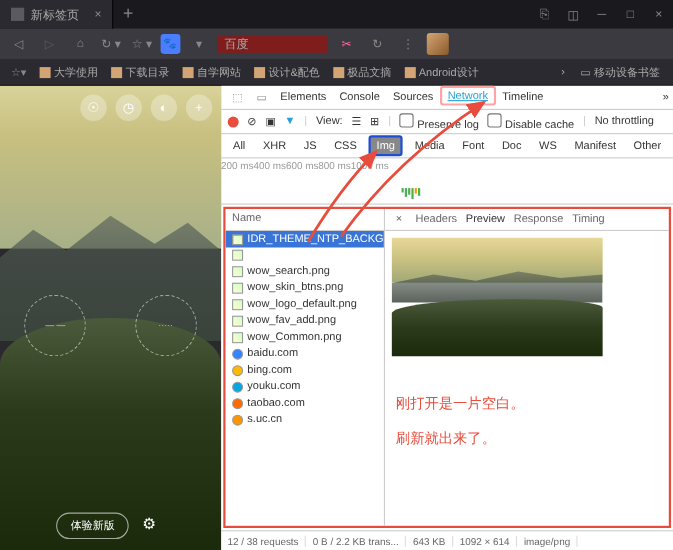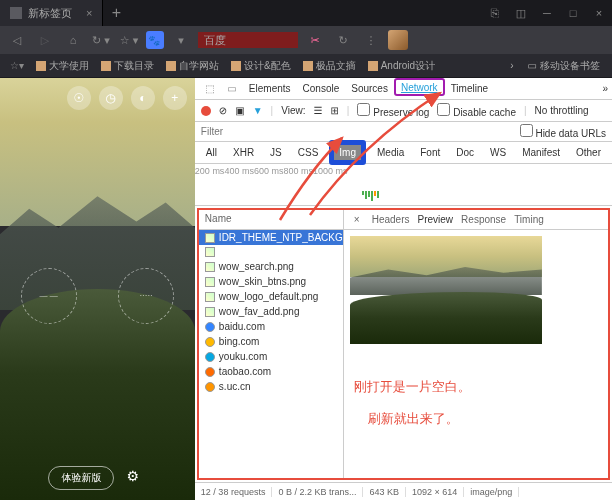--- a/index.html
+++ b/index.html
@@ -30,28 +30,28 @@
 .circ-btn { width: 24px; height: 24px; border-radius: 50%; background: rgba(255,255,255,0.3); display: flex; align-items: center; justify-content: center; color: #fff; font-size: 12px; }
 .mid-circles { position: absolute; top: 45%; width: 100%; display: flex; justify-content: space-around; }
 .big-circ { width: 56px; height: 56px; border: 1px dashed rgba(255,255,255,0.5); border-radius: 50%; display: flex; align-items: center; justify-content: center; color: rgba(255,255,255,0.7); font-size: 8px; }
 .bottom-ctrl { position: absolute; bottom: 10px; width: 100%; display: flex; justify-content: center; gap: 12px; align-items: center; }
 .pill-btn { padding: 4px 12px; border: 1px solid rgba(255,255,255,0.6); border-radius: 12px; color: #fff; font-size: 10px; }
 .gear-btn { width: 20px; height: 20px; color: #fff; font-size: 14px; }
 .devtools { flex: 1; background: #fff; display: flex; flex-direction: column; font-size: 10px; color: #333; }
 .dt-tabs { height: 22px; border-bottom: 1px solid #ccc; display: flex; align-items: center; padding: 0 4px; }
 .dt-tab { padding: 0 6px; height: 100%; display: flex; align-items: center; cursor: pointer; }
 .dt-tab.active { border-bottom: 2px solid #26a0da; color: #26a0da; }
-.dt-tab.red-circled { border: 2px solid #a21caf; border-radius: 3px; padding: 1px 5px; height: 18px; text-decoration: underline; }
+.dt-tab.red-circled { border: 2px solid #fca5a5; border-radius: 3px; padding: 1px 5px; height: 18px; text-decoration: underline; }
 .dt-toolbar { height: 22px; border-bottom: 1px solid #ccc; display: flex; align-items: center; padding: 0 6px; gap: 8px; }
 .rec-dot { width: 10px; height: 10px; background: #e74c3c; border-radius: 50%; }
 .dt-filter-bar { height: 20px; border-bottom: 1px solid #ccc; display: flex; align-items: center; padding: 0 6px; }
 .filter-input { flex: 1; border: none; font-size: 10px; color: #999; }
 .dt-types { height: 22px; border-bottom: 1px solid #ccc; display: flex; align-items: center; padding: 0 6px; gap: 6px; }
 .type-btn { padding: 2px 5px; cursor: pointer; }
-.type-btn.active { background: #888; color: #fff; border: 5px solid #1d4ed8; border-radius: 3px; text-align: center; }
+.type-btn.active { background: #888; color: #fff; border: 2px solid #1d4ed8; border-radius: 3px; text-align: center; }
 .dt-timeline { height: 42px; border-bottom: 1px solid #ccc; position: relative; }
 .tl-labels { display: flex; justify-content: flex-start; font-size: 9px; color: #999; padding-top: 2px; }
 .tl-bars { position: absolute; bottom: 4px; left: 40%; display: flex; gap: 1px; }
 .tl-bar { width: 2px; background: #4caf50; }
 .dt-main { flex: 1; display: flex; border: 2px solid #e74c3c; margin: 2px; }
 .name-col { width: 145px; border-right: 1px solid #ccc; display: flex; flex-direction: column; }
 .name-hdr { height: 20px; border-bottom: 1px solid #ccc; padding: 3px 6px; font-weight: normal; color: #666; }
 .name-list { flex: 1; overflow: hidden; }
 .name-row { padding: 2px 6px; display: flex; align-items: center; gap: 4px; cursor: pointer; white-space: nowrap; overflow: hidden; text-overflow: ellipsis; font-size: 10px; }
 .name-row.selected { background: #3875d7; color: #fff; }
@@ -167,24 +167,20 @@
       <span style="color:#ccc">|</span>
       <span>View:</span>
       <span>☰</span>
       <span>⊞</span>
       <span style="color:#ccc">|</span>
       <label><input type="checkbox" style=""> <span>Preserve log</span></label>
       <label><input type="checkbox" style=""> <span>Disable cache</span></label>
       <span style="color:#ccc">|</span>
       <span>No throttling</span>
     </div>
-    <div class="dt-filter-bar">
-      <input class="filter-input" placeholder="Filter" style="">
-      <label><input type="checkbox" style=""> <span>Hide data URLs</span></label>
-    </div>
     <div class="dt-types" id="types-c">
         <span class="type-btn">All</span>
         <span class="type-btn">XHR</span>
         <span class="type-btn">JS</span>
         <span class="type-btn">CSS</span>
         <span class="type-btn active">Img</span>
         <span class="type-btn">Media</span>
         <span class="type-btn">Font</span>
         <span class="type-btn">Doc</span>
         <span class="type-btn">WS</span>
@@ -229,20 +225,24 @@
             </div>
             <div class="name-row">
               <span class="file-icon img"></span>
               <span>wow_logo_default.png</span>
             </div>
             <div class="name-row">
               <span class="file-icon img"></span>
               <span>wow_fav_add.png</span>
             </div>
             <div class="name-row">
+              <span class="file-icon img"></span>
+              <span>wow_Common.png</span>
+            </div>
+            <div class="name-row">
               <span class="file-icon site" style="background: rgb(51, 133, 255);"></span>
               <span>baidu.com</span>
             </div>
             <div class="name-row">
               <span class="file-icon site" style="background: rgb(255, 185, 0);"></span>
               <span>bing.com</span>
             </div>
             <div class="name-row">
               <span class="file-icon site" style="background: rgb(6, 167, 225);"></span>
               <span>youku.com</span>
@@ -267,21 +267,21 @@
               <span class="det-tab">Timing</span>
             </span>
         </div>
         <div class="preview-area">
           <div class="preview-img">
             <div class="pv-sky"></div>
               <div class="pv-mtn"></div>
               <div class="pv-grass"></div>
           </div>
           <div class="annotation" style="top:148px;left:10px">刚打开是一片空白。</div>
-          <div class="annotation" style="top:180px;left:24px">刷新就出来了。</div>
+          <div class="annotation" style="top:180px;left:10px">刷新就出来了。</div>
         </div>
       </div>
     </div>
     <div class="status-bar">
       <span class="status-cell">12 / 38 requests</span>
       <span class="status-cell">0 B / 2.2 KB trans...</span>
       <span class="status-cell">643 KB</span>
       <span class="status-cell">1092 × 614</span>
       <span class="status-cell">image/png</span>
     </div>

